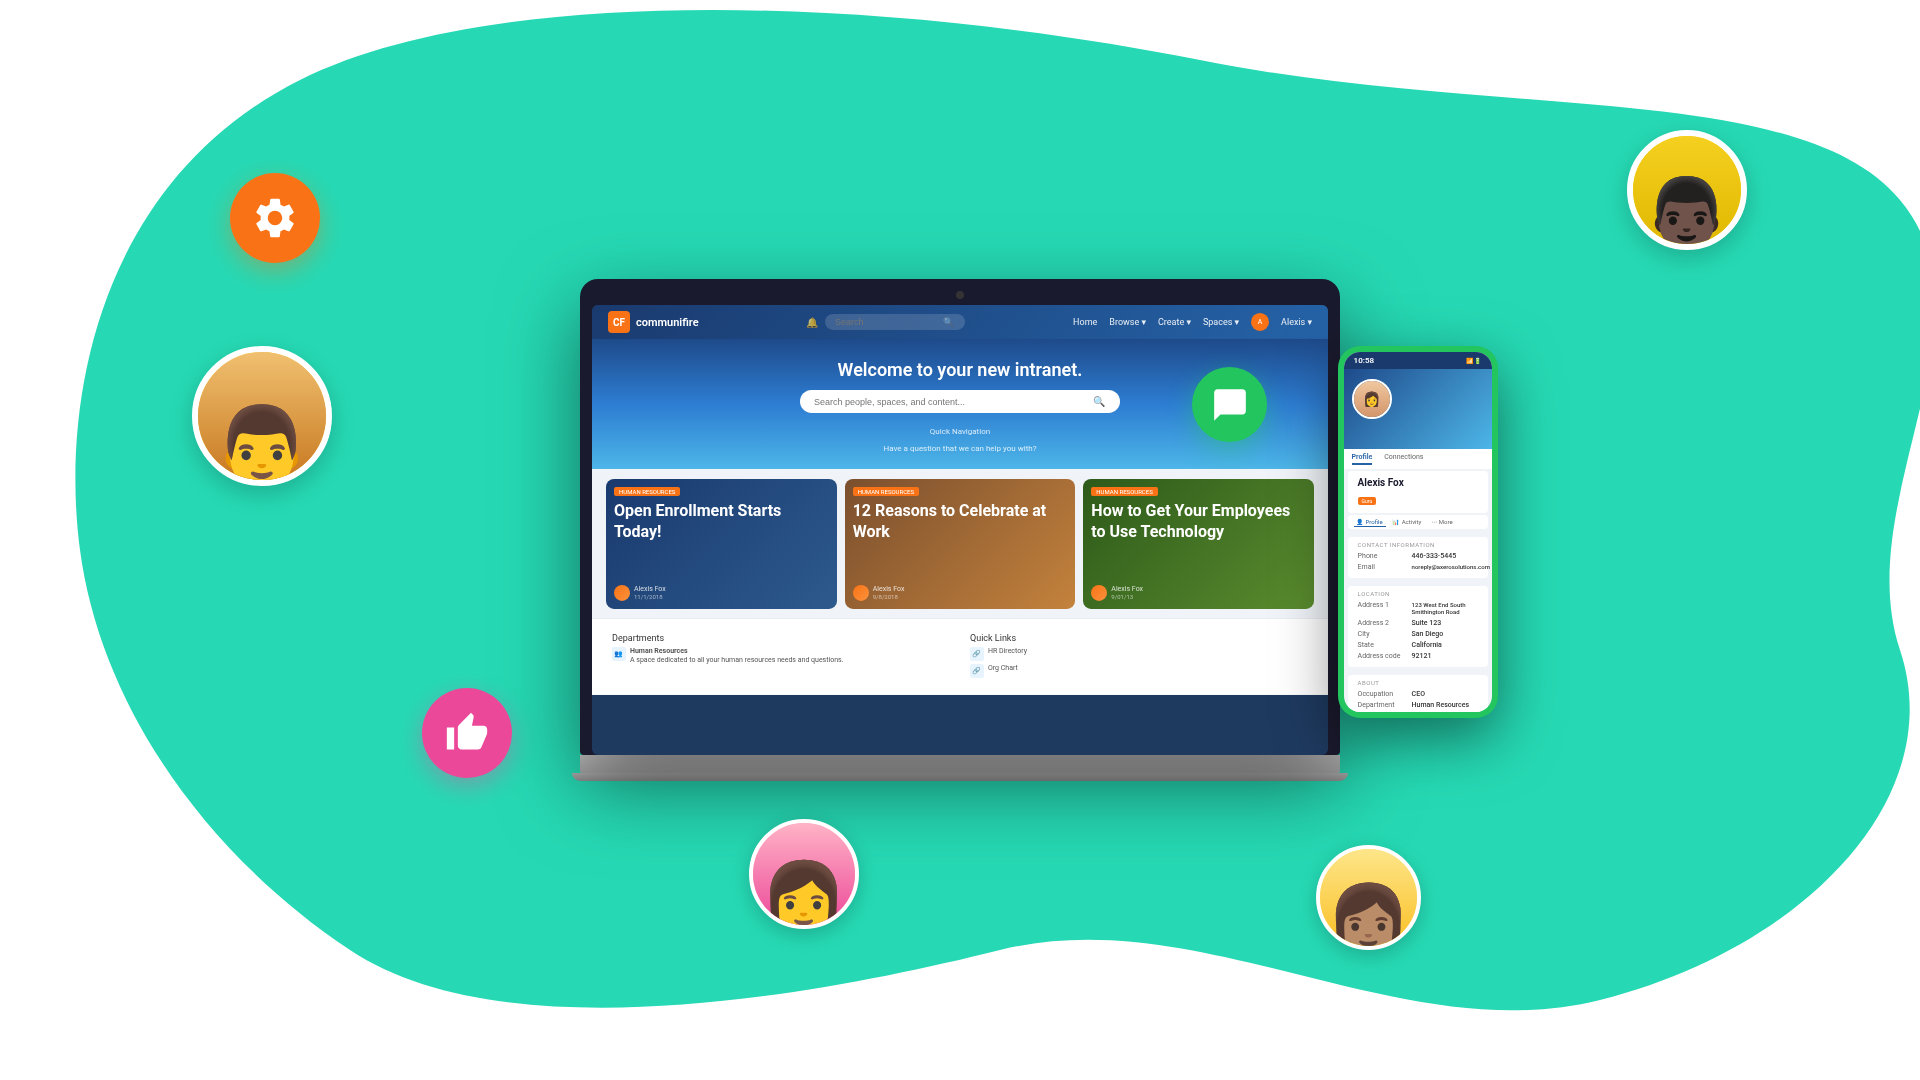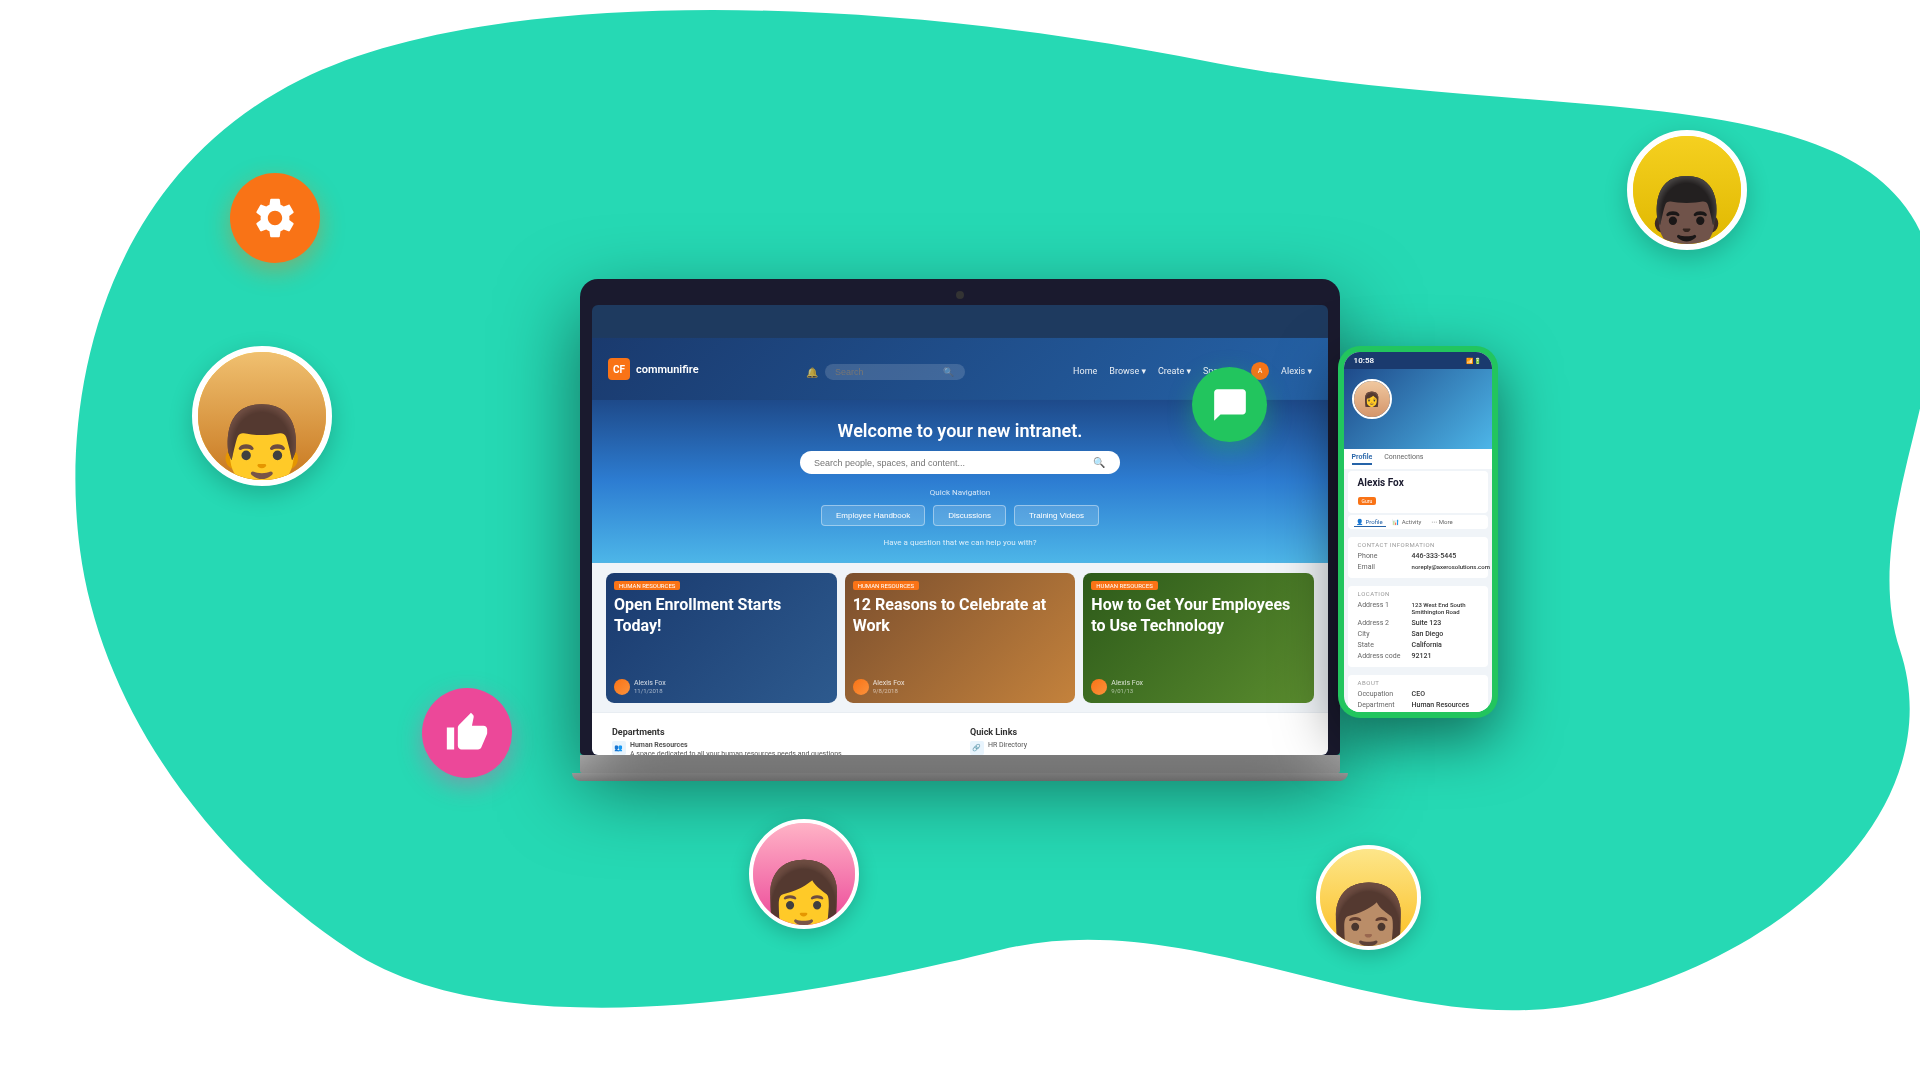--- a/index.html
+++ b/index.html
@@ -74,25 +74,24 @@
       background: linear-gradient(to bottom, #b0b0b0, #909090);
       height: 8px;
       width: 102%;
       margin-left: -1%;
       border-radius: 0 0 12px 12px;
     }
 
     
     .intranet-nav {
       background: linear-gradient(135deg, #1a3a6e 0%, #2563a8 100%);
-      padding: 20px 16px;
-      display: flex;
-      align-items: flex-end;
+      padding: 6px 16px;
+      display: flex;
+      align-items: center;
       justify-content: space-between;
-      margin-top: 33px;
     }
 
     .nav-logo {
       display: flex;
       align-items: center;
       gap: 6px;
     }
 
     .logo-icon {
       width: 22px; height: 22px;
@@ -287,21 +286,21 @@
       gap: 8px;
     }
 
     .bottom-card {
       flex: 1;
       padding: 6px;
     }
 
     .bottom-card-title {
       font-size: 9px;
-      font-weight: 700;
+      font-weight: 400;
       color: #333;
       margin-bottom: 4px;
     }
 
     .bottom-item {
       display: flex;
       align-items: flex-start;
       gap: 4px;
       margin-bottom: 3px;
     }
@@ -574,25 +573,20 @@
           </div>
         </div>
 
         <div class="intranet-hero">
           <div class="hero-title">Welcome to your new intranet.</div>
           <div class="hero-search">
             <input type="text" style="border: none; outline: none; font-size: 9px; color: rgb(153, 153, 153); width: 100%;" placeholder="Search people, spaces, and content...">
             <span style="color:#666;font-size:10px;">🔍</span>
           </div>
           <div class="quick-nav-label">Quick Navigation</div>
-          <div class="quick-nav-buttons">
-            <button class="quick-btn">Employee Handbook</button>
-            <button class="quick-btn">Discussions</button>
-            <button class="quick-btn">Training Videos</button>
-          </div>
           <div class="hero-question">Have a question that we can help you with?</div>
         </div>
 
         <div class="intranet-content">
           <div class="content-card card-bg-1">
             <span class="card-tag">HUMAN RESOURCES</span>
             <div class="card-title">Open Enrollment Starts Today!</div>
             <div class="card-author">
               <div class="card-avatar" style="background:linear-gradient(135deg,#f97316,#fb923c);"></div>
               <span class="card-author-text">

